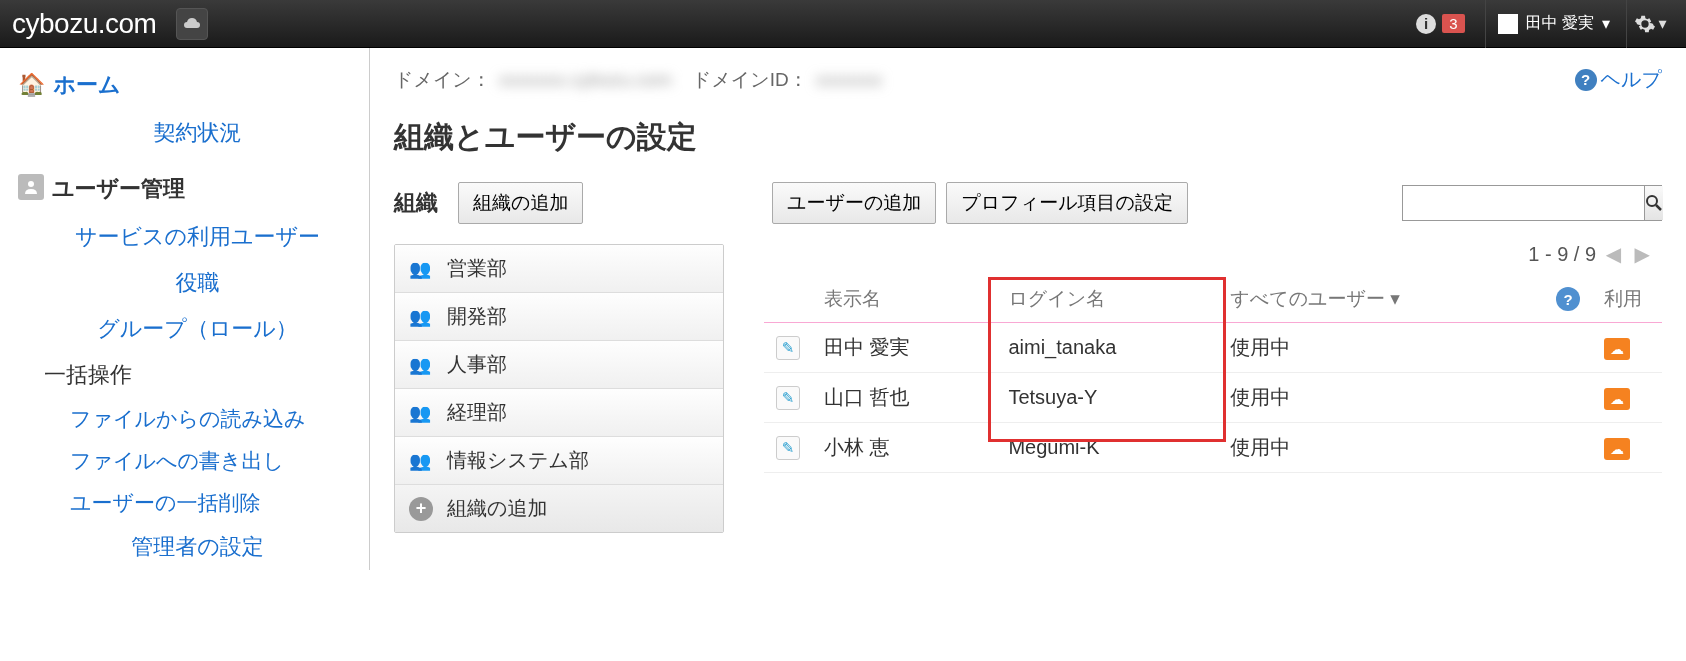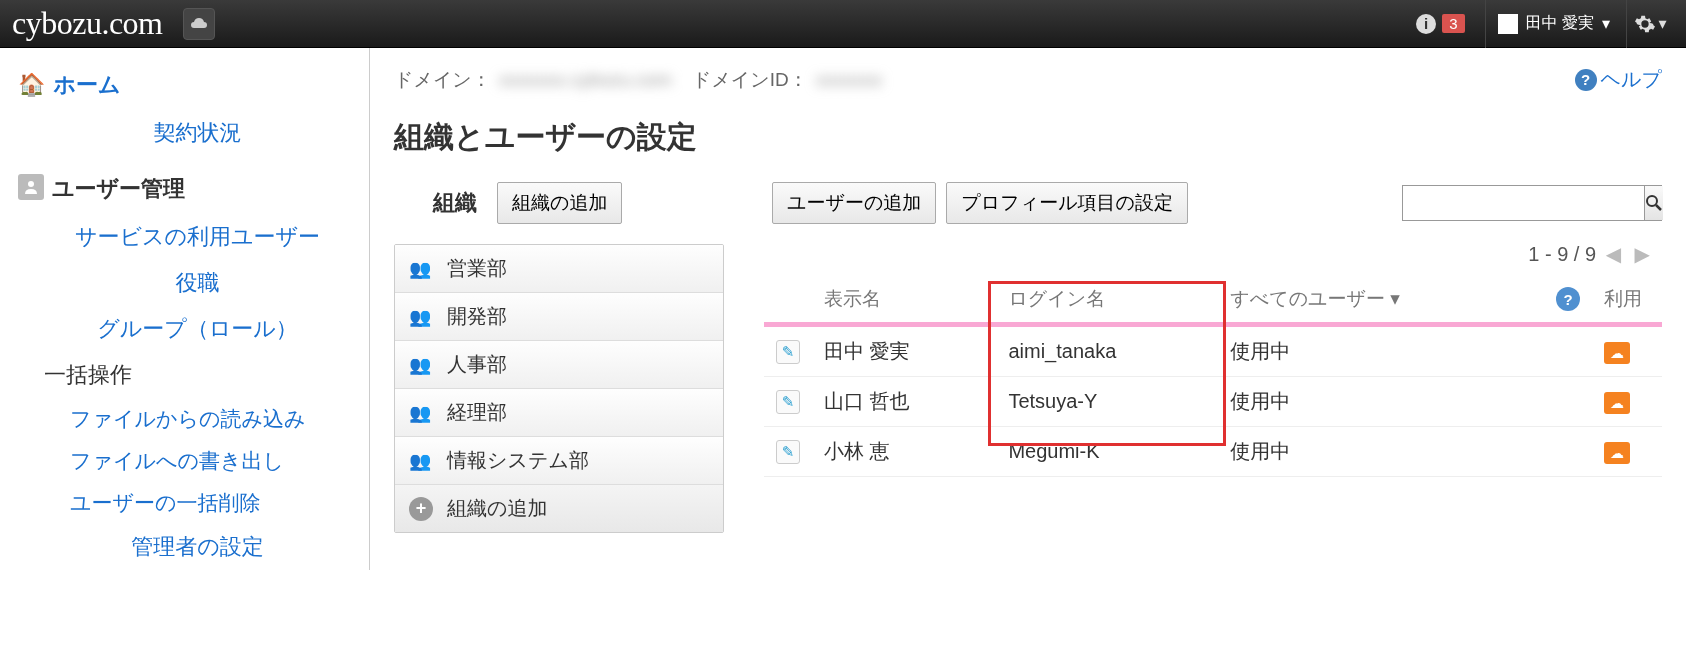--- a/index.html
+++ b/index.html
@@ -1,19 +1,19 @@
 <!DOCTYPE html>
 <html><head>
   <meta charset="utf-8">
   <style>
     * { box-sizing: border-box; margin: 0; padding: 0; }
     body { font-family: "Hiragino Kaku Gothic Pro", "Meiryo", sans-serif; font-size: 16px; color: #333; background: #fff; }
     
     .topbar { background: linear-gradient(#3a3a3a, #1a1a1a); height: 48px; display: flex; align-items: center; padding: 0 12px; color: #fff; border-bottom: 1px solid #000; }
-    .logo { font-size: 32px; font-weight: 300; letter-spacing: -0.5px; font-family: Liberation Serif, serif; }
+    .logo { font-size: 28px; font-weight: 300; letter-spacing: -0.5px; }
     .logo-icon { width: 32px; height: 32px; background: #444; border-radius: 4px; margin-left: 20px; display: flex; align-items: center; justify-content: center; border: 1px solid #555; }
     .topbar-spacer { flex: 1; }
     .topbar-right { display: flex; align-items: center; gap: 4px; }
     .info-btn { width: 32px; height: 32px; display: flex; align-items: center; justify-content: center; font-size: 18px; cursor: pointer; }
     .notif-badge { background: #d9534f; color: #fff; padding: 1px 7px; font-size: 15px; border-radius: 2px; margin-left: -4px; margin-right: 16px; }
     .user-menu { display: flex; align-items: center; gap: 8px; padding: 0 12px; cursor: pointer; border-left: 1px solid #444; height: 48px; }
     .avatar-small { width: 20px; height: 20px; background: #fff; }
     .gear-btn { width: 48px; height: 48px; display: flex; align-items: center; justify-content: center; border-left: 1px solid #444; cursor: pointer; }
     
     .layout { display: flex; }
@@ -33,40 +33,40 @@
     .domain-blur { filter: blur(6px); color: #999; margin: 0 8px; }
     .help-link { margin-left: auto; color: #1a6fce; display: flex; align-items: center; gap: 4px; font-size: 20px; }
     .help-icon { width: 22px; height: 22px; background: #4080c0; border-radius: 50%; color: #fff; display: inline-flex; align-items: center; justify-content: center; font-size: 15px; font-weight: bold; }
     
     .page-title { font-size: 30px; font-weight: bold; padding: 16px 24px 24px; }
     
     .content-row { display: flex; padding: 0 24px; gap: 40px; }
     .org-col { width: 330px; }
     .user-col { flex: 1; }
     
-    .col-header { display: flex; align-items: center; gap: 20px; margin-bottom: 20px; margin-left: 39px; }
+    .col-header { display: flex; align-items: center; gap: 20px; margin-bottom: 20px; }
     .col-title { font-size: 22px; font-weight: bold; }
     .btn { background: linear-gradient(#fafafa, #e8e8e8); border: 1px solid #aaa; padding: 7px 14px; font-size: 19px; cursor: pointer; border-radius: 2px; }
     
     .org-list { border: 1px solid #ccc; border-radius: 2px; overflow: hidden; }
     .org-item { display: flex; align-items: center; gap: 14px; padding: 10px 14px; background: linear-gradient(#fefefe, #f0f0f0); border-bottom: 1px solid #ddd; cursor: pointer; font-size: 20px; }
     .org-item:last-child { border-bottom: none; background: linear-gradient(#f4f4f4, #e8e8e8); }
     .org-icon { color: #666; font-size: 18px; width: 24px; }
     .plus-circle { width: 24px; height: 24px; background: #999; border-radius: 50%; color: #fff; display: inline-flex; align-items: center; justify-content: center; font-size: 18px; font-weight: bold; }
     
     .user-toolbar { display: flex; gap: 10px; margin-bottom: 14px; align-items: center; padding-left: 8px; }
     .search-box { flex: 1; display: flex; border: 1px solid #999; max-width: 260px; margin-left: auto; }
     .search-input { flex: 1; border: none; padding: 7px 10px; font-size: 17px; outline: none; }
     .search-btn { background: linear-gradient(#fafafa,#e4e4e4); border: none; border-left: 1px solid #999; width: 36px; cursor: pointer; display: flex; align-items: center; justify-content: center; font-size: 20px; }
     
     .pager { text-align: right; font-size: 20px; padding: 4px 8px 10px; color: #555; }
     .pager-arrow { color: #bbb; margin: 0 4px; }
     
     .user-table { width: 100%; border-collapse: collapse; }
-    .user-table th { text-align: left; padding: 10px 12px; font-size: 19px; font-weight: normal; color: #777; border-bottom: 5px solid #f9a8d4; }
+    .user-table th { text-align: left; padding: 10px 12px; font-size: 19px; font-weight: normal; color: #777; border-bottom: 1px solid #f9a8d4; }
     .user-table td { padding: 11px 12px; font-size: 20px; border-bottom: 1px solid #eee; }
     .th-edit { width: 40px; }
     .th-all { cursor: pointer; }
     .th-help { width: 40px; }
     .th-use { width: 70px; }
     .edit-icon { width: 24px; height: 24px; border: 1px solid #ccc; display: inline-flex; align-items: center; justify-content: center; color: #2a9fd0; font-size: 15px; border-radius: 3px; cursor: pointer; background: #fafafa; }
     .cloud-icon { width: 26px; height: 22px; background: #f58220; border-radius: 3px; display: inline-flex; align-items: center; justify-content: center; color: #fff; font-size: 14px; }
     .login-col { position: relative; }
     .red-box { position: absolute; border: 3px solid #e03030; left: -8px; right: -8px; top: -46px; height: 165px; pointer-events: none; }
     .help-q { width: 24px; height: 24px; background: #5090d0; border-radius: 50%; color: #fff; display: inline-flex; align-items: center; justify-content: center; font-size: 15px; font-weight: bold; }

